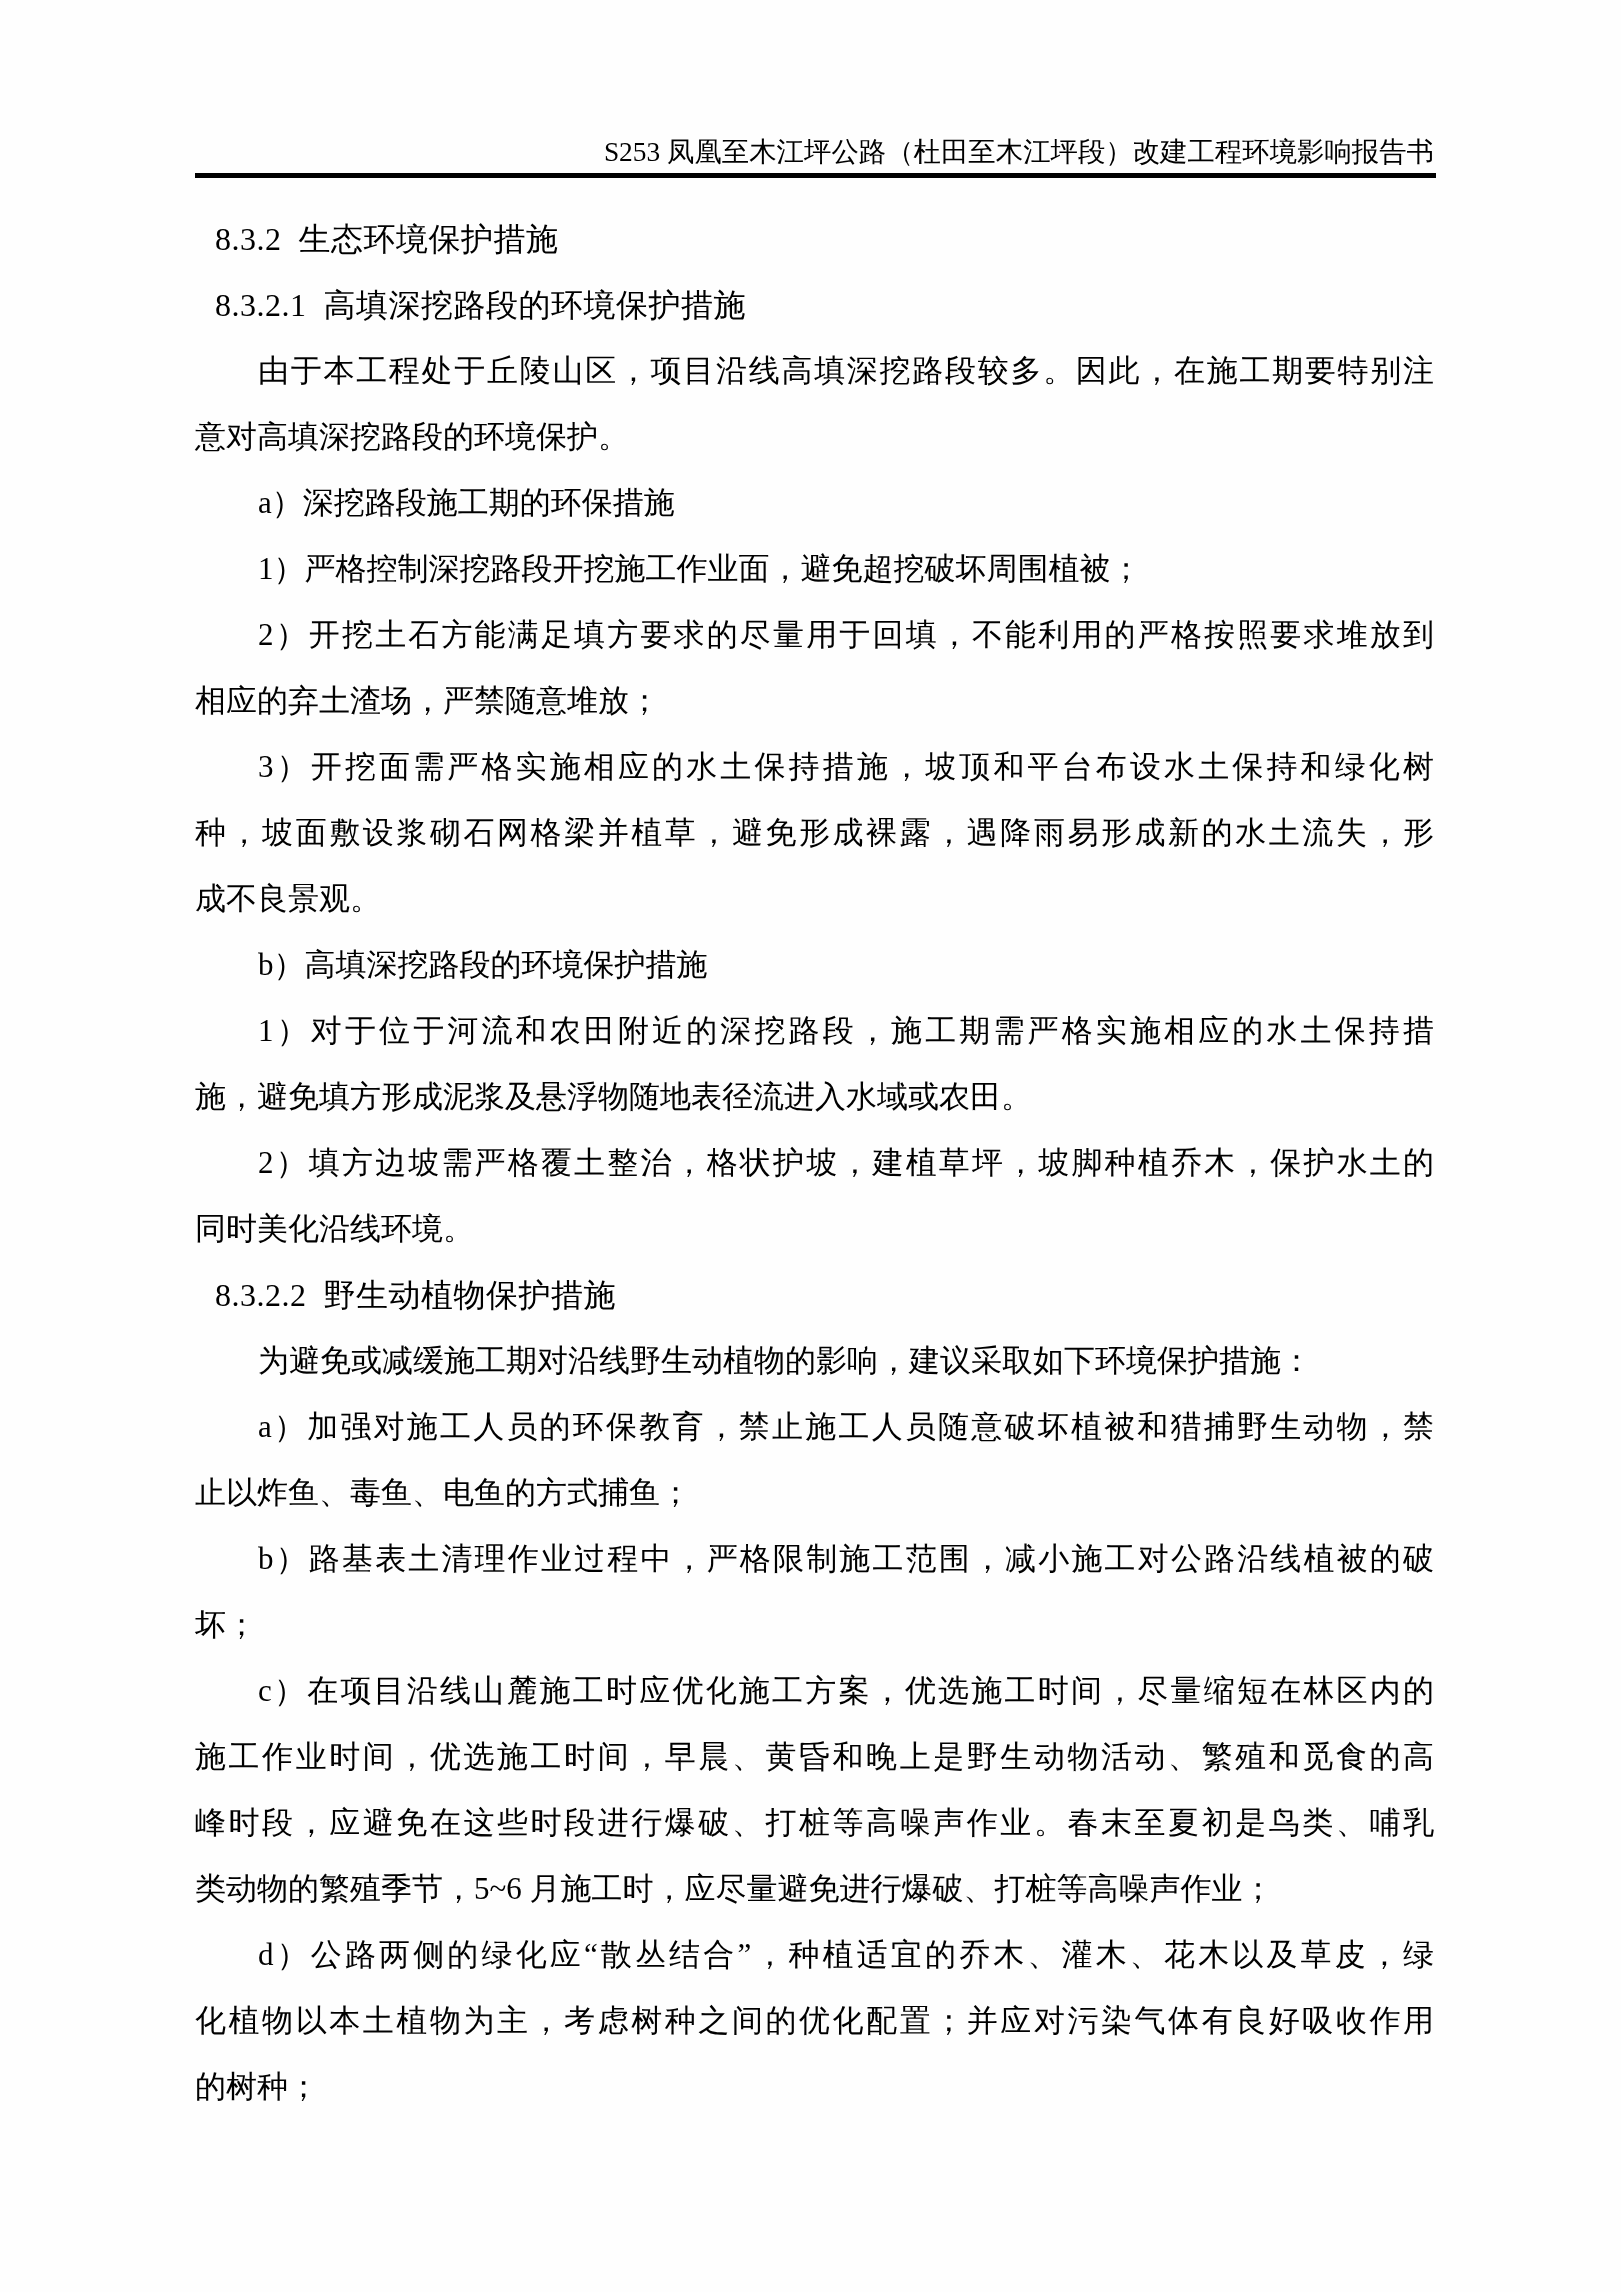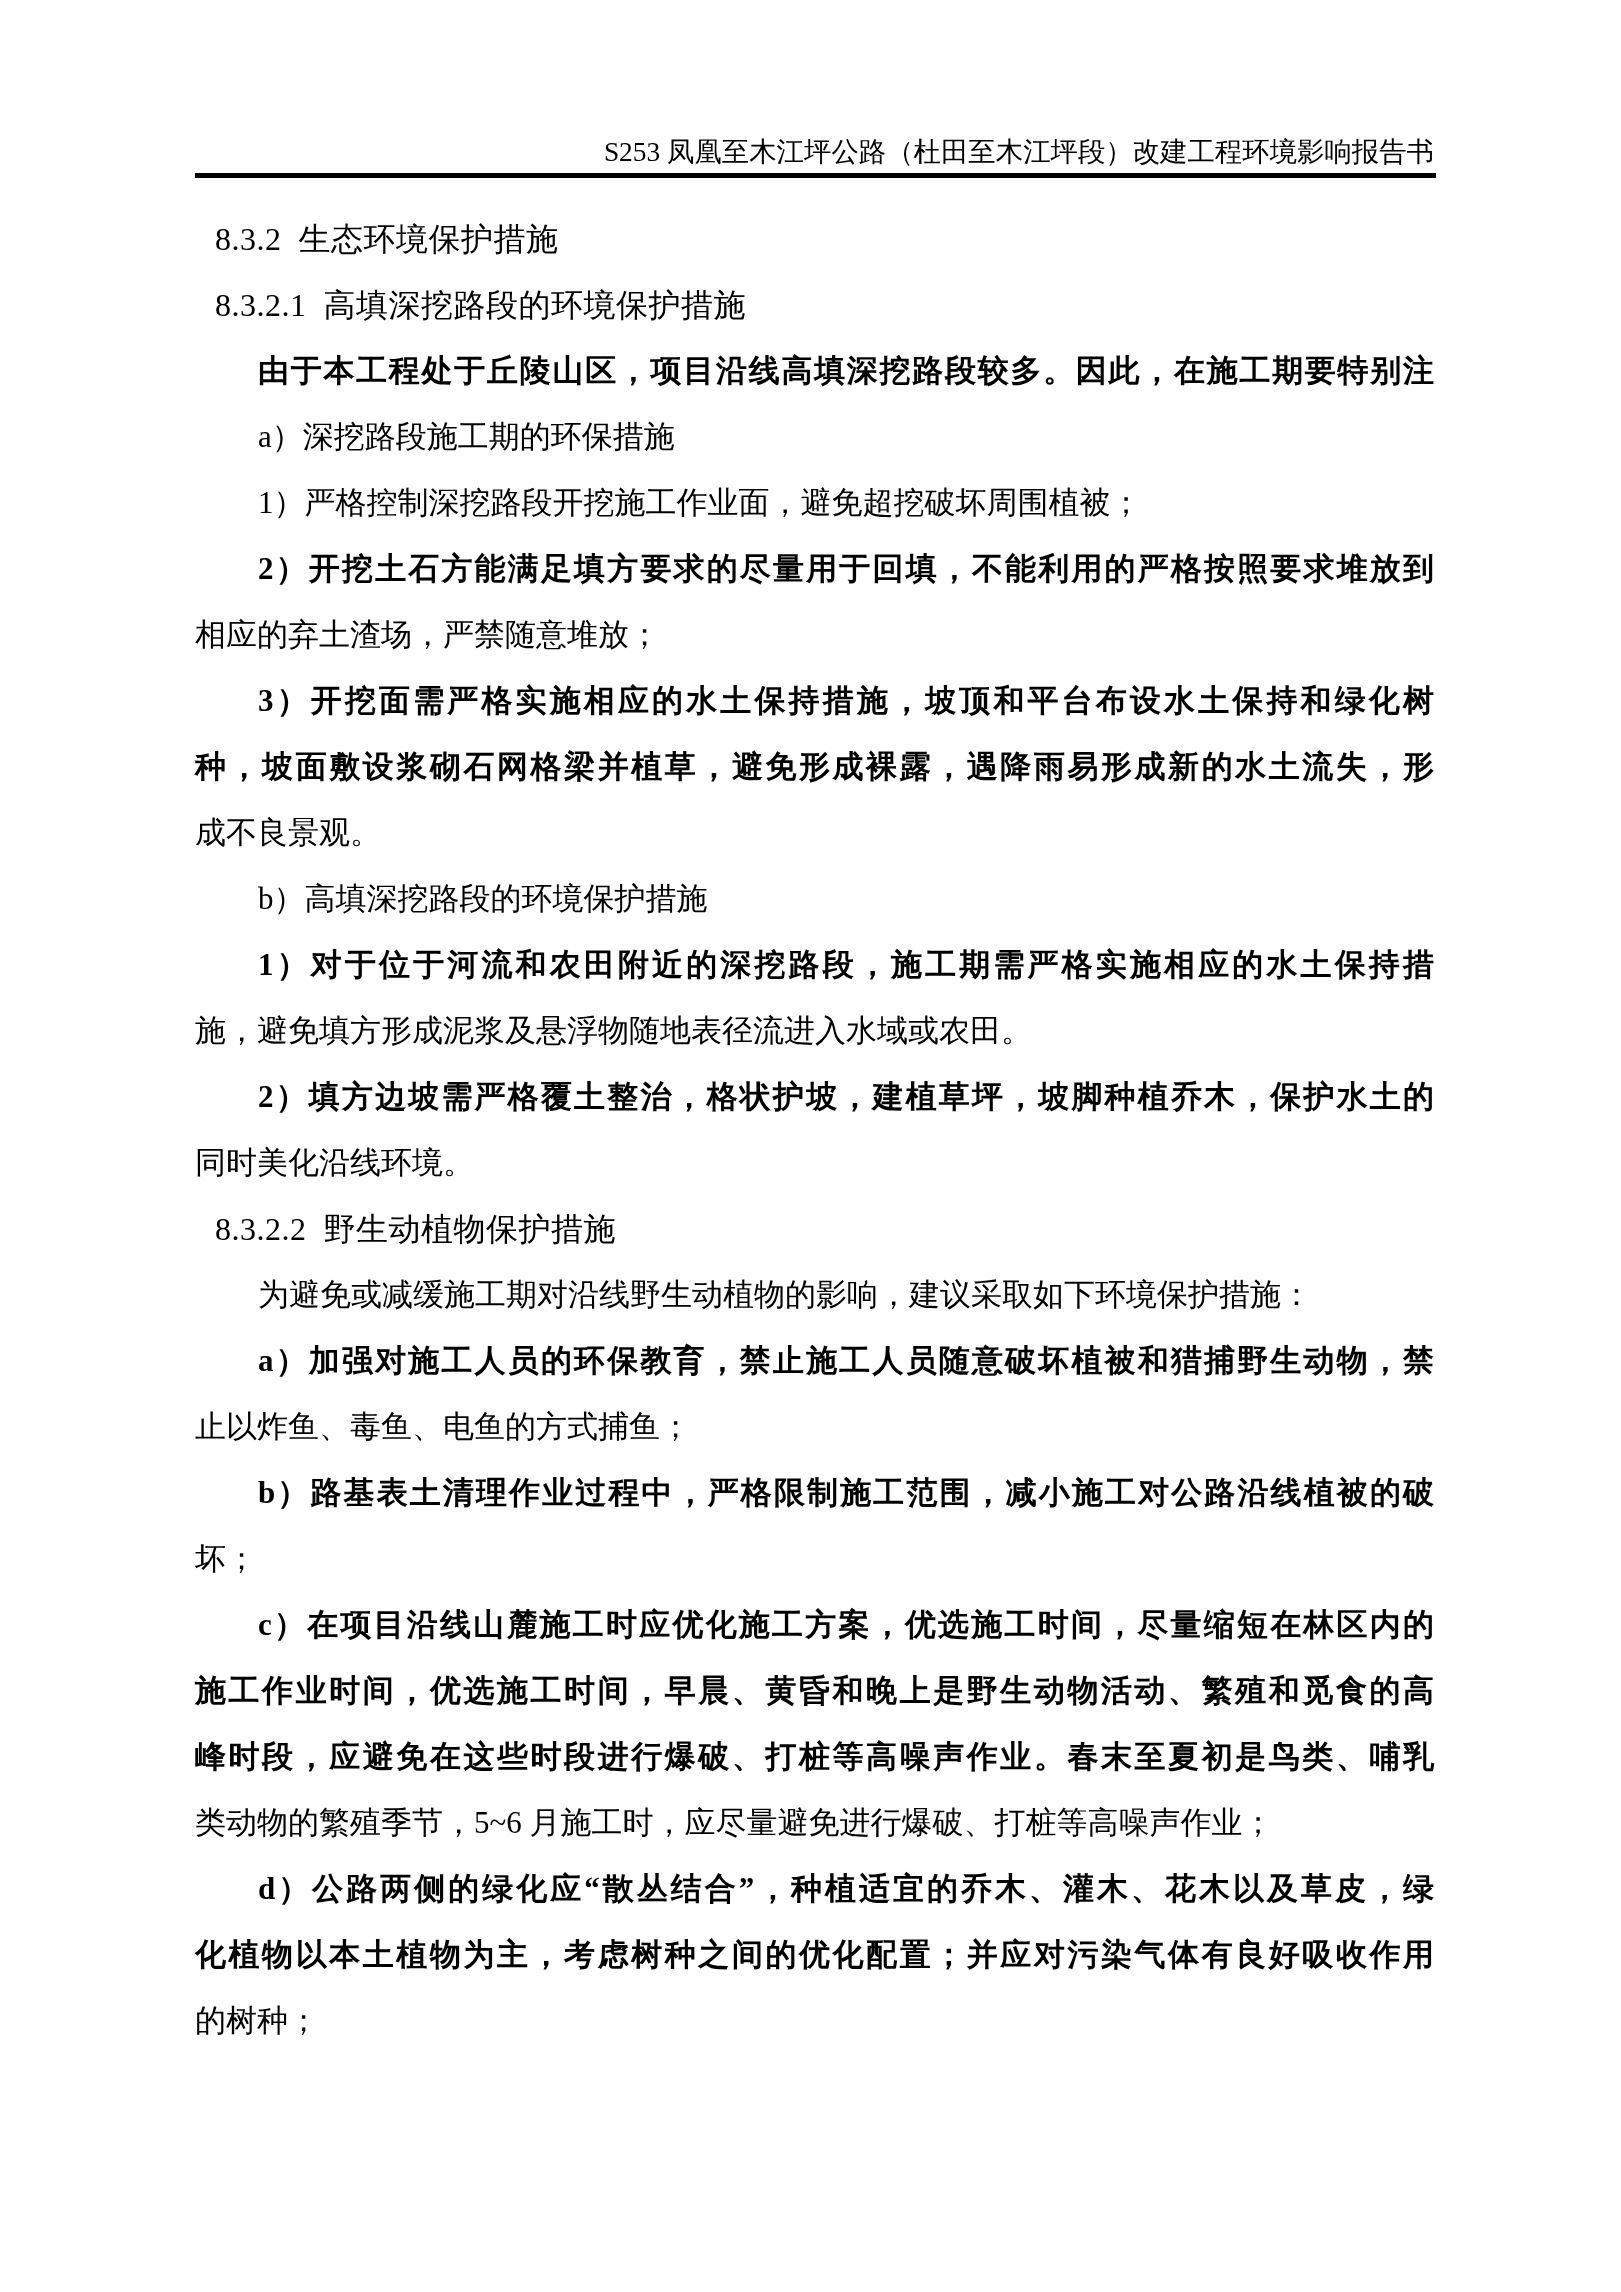--- a/index.html
+++ b/index.html
@@ -44,21 +44,20 @@
   }
   .line {
     white-space: pre-wrap;
     min-height: 66px;
     text-align: left;
   }
   .line.indent { text-indent: 63px; }
   .line.justify {
     text-align: justify;
     text-align-last: justify;
-    font-weight: bold;
   }
   .line.heading {
     font-size: 32px;
     letter-spacing: 0.5px;
     margin-left: 20px;
   }
   .page-number {
     position: absolute;
     top: 2145px;
     left: 196px;
@@ -72,20 +71,21 @@
 <body>
 
 <div class="page">
   <div class="header-title">S253 凤凰至木江坪公路（杜田至木江坪段）改建工程环境影响报告书</div>
   <div class="header-rule"></div>
 
   <div class="content" id="doc-lines">
       <div class="line heading">8.3.2  生态环境保护措施</div>
       <div class="line heading">8.3.2.1  高填深挖路段的环境保护措施</div>
       <div class="line indent justify">由于本工程处于丘陵山区，项目沿线高填深挖路段较多。因此，在施工期要特别注</div>
+      <div class="line">意对高填深挖路段的环境保护。</div>
       <div class="line indent">a）深挖路段施工期的环保措施</div>
       <div class="line indent">1）严格控制深挖路段开挖施工作业面，避免超挖破坏周围植被；</div>
       <div class="line indent justify">2）开挖土石方能满足填方要求的尽量用于回填，不能利用的严格按照要求堆放到</div>
       <div class="line">相应的弃土渣场，严禁随意堆放；</div>
       <div class="line indent justify">3）开挖面需严格实施相应的水土保持措施，坡顶和平台布设水土保持和绿化树</div>
       <div class="line justify">种，坡面敷设浆砌石网格梁并植草，避免形成裸露，遇降雨易形成新的水土流失，形</div>
       <div class="line">成不良景观。</div>
       <div class="line indent">b）高填深挖路段的环境保护措施</div>
       <div class="line indent justify">1）对于位于河流和农田附近的深挖路段，施工期需严格实施相应的水土保持措</div>
       <div class="line">施，避免填方形成泥浆及悬浮物随地表径流进入水域或农田。</div>

